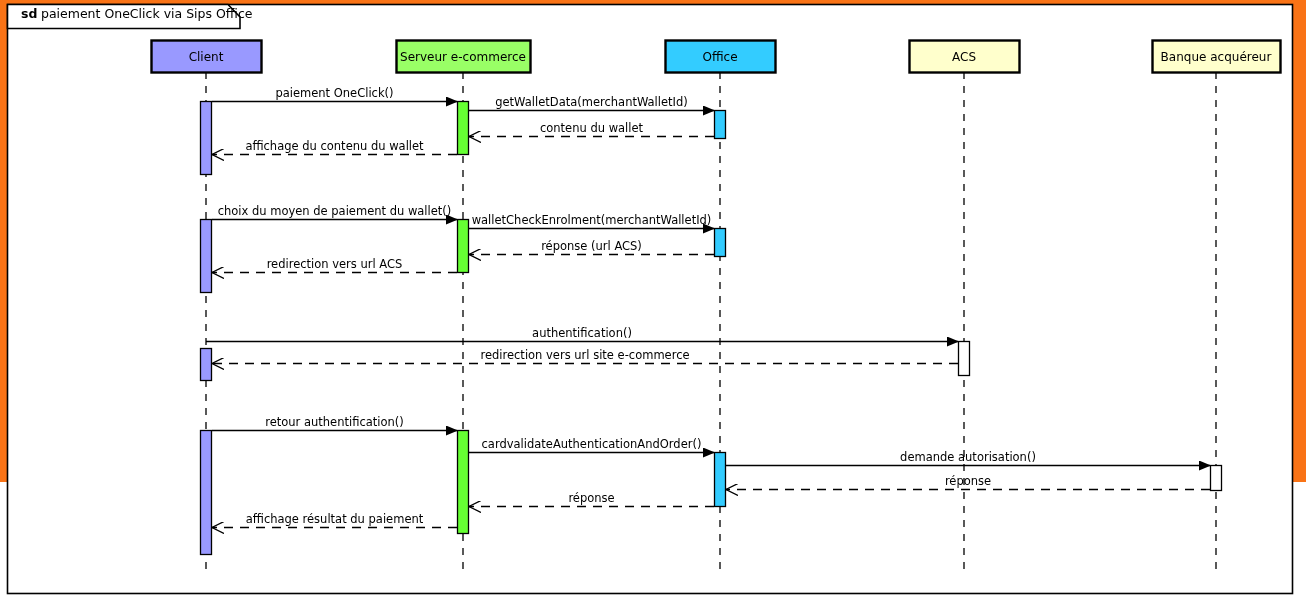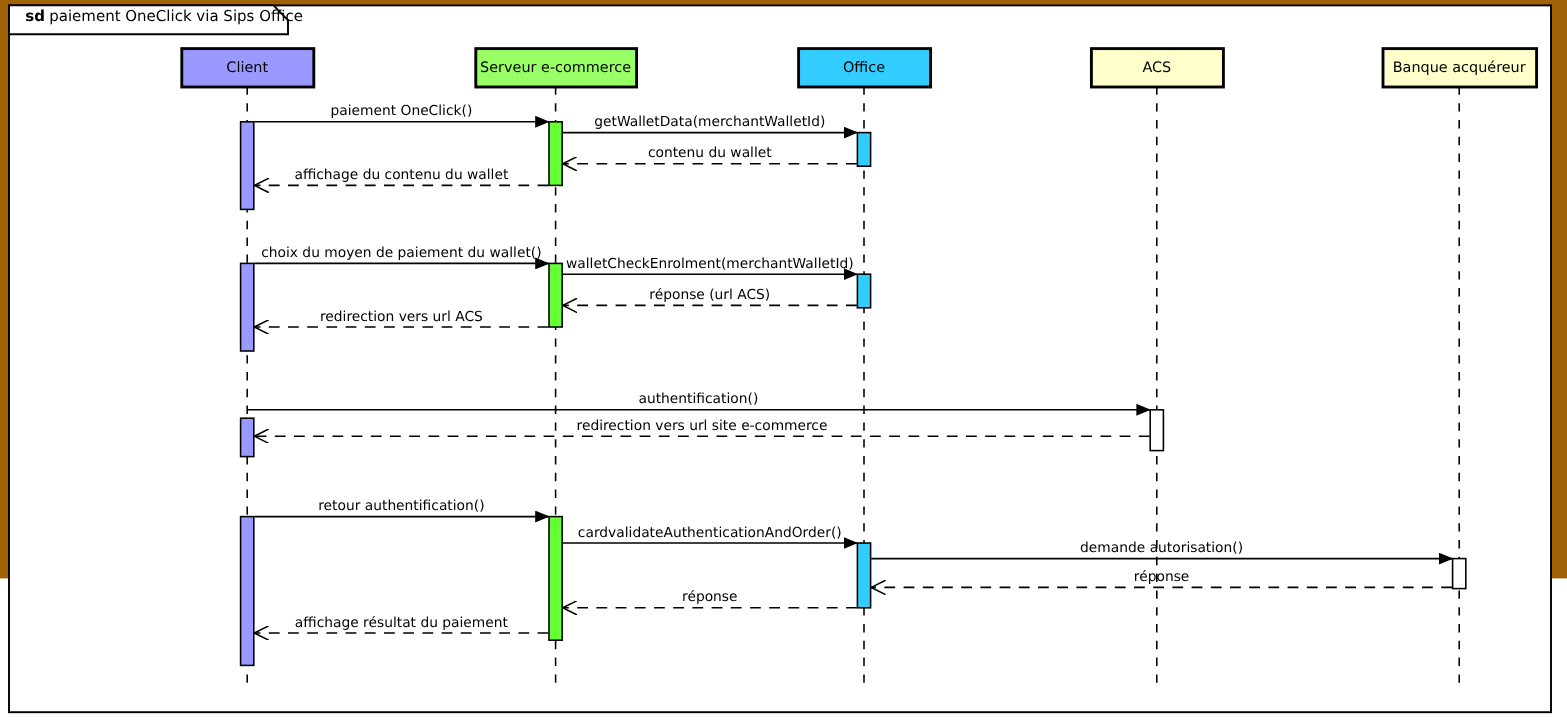--- a/index.html
+++ b/index.html
@@ -10,21 +10,21 @@
   body {
     font-family: "DejaVu Sans", "Liberation Sans", sans-serif;
     width: 1306px;
     height: 603px;
     overflow: hidden;
   }
   #stage {
     position: relative;
     width: 1306px;
     height: 482px;
-    background: #a16207;
+    background: #f97316;
   }
   #diagram-svg {
     position: absolute;
     left: 0;
     top: 0;
   }
   .lbl {
     font-family: "DejaVu Sans", "Liberation Sans", sans-serif;
     font-size: 11.5px;
     fill: #000000;

